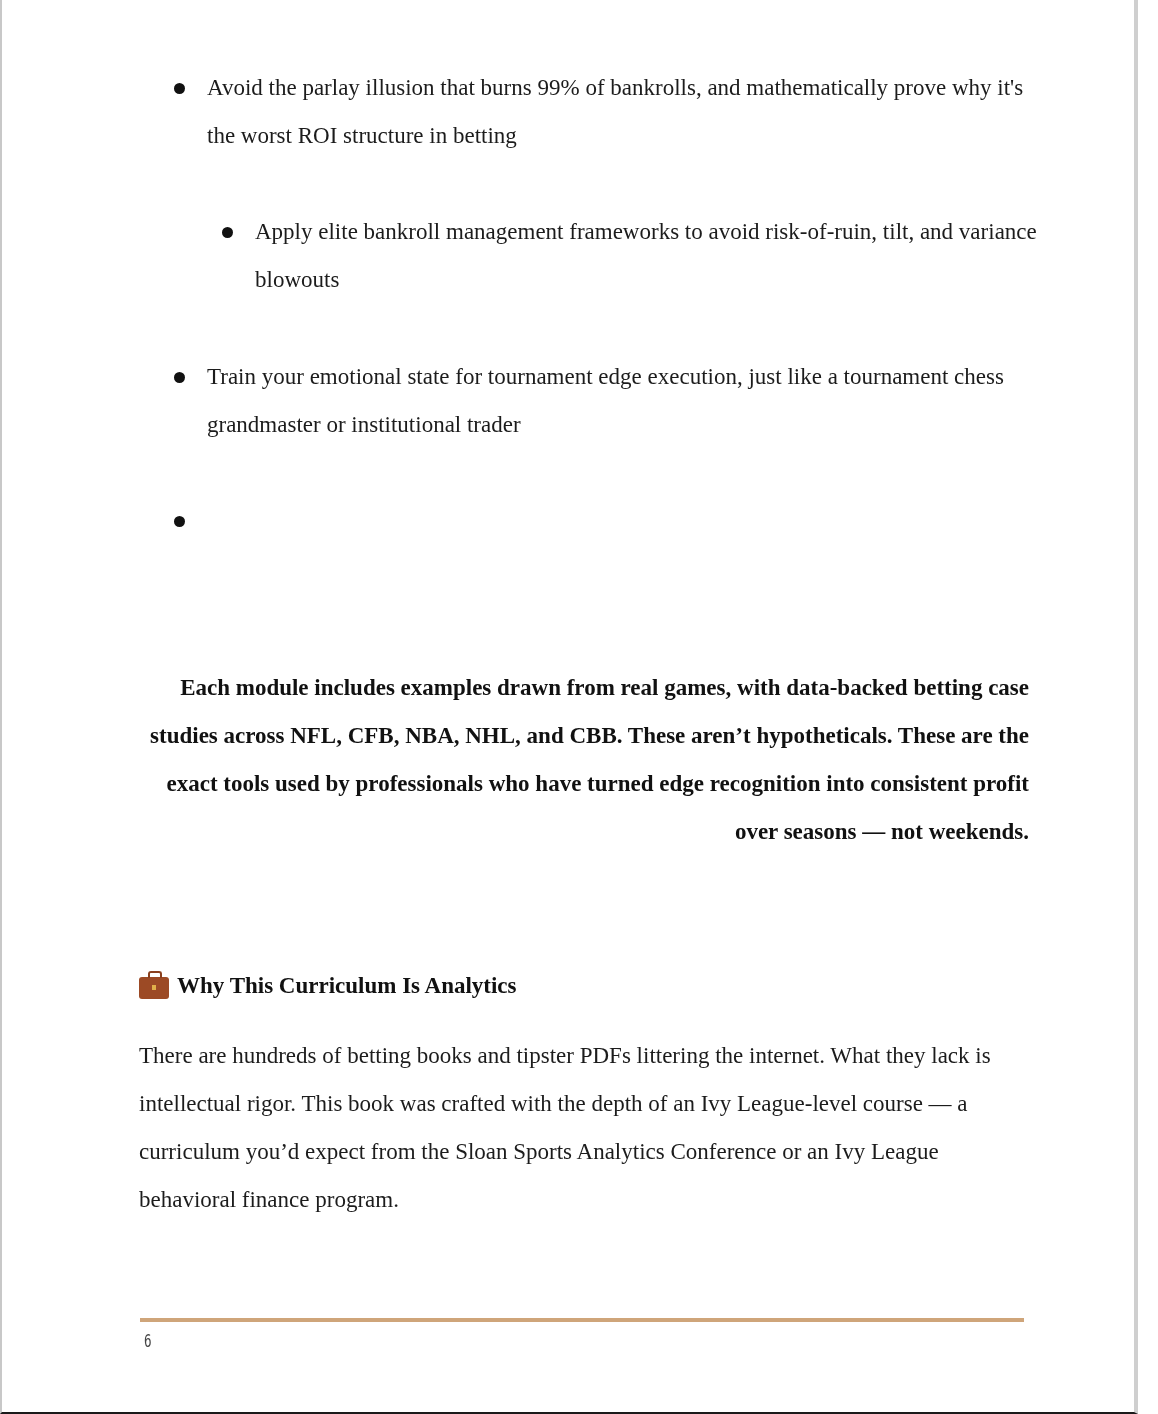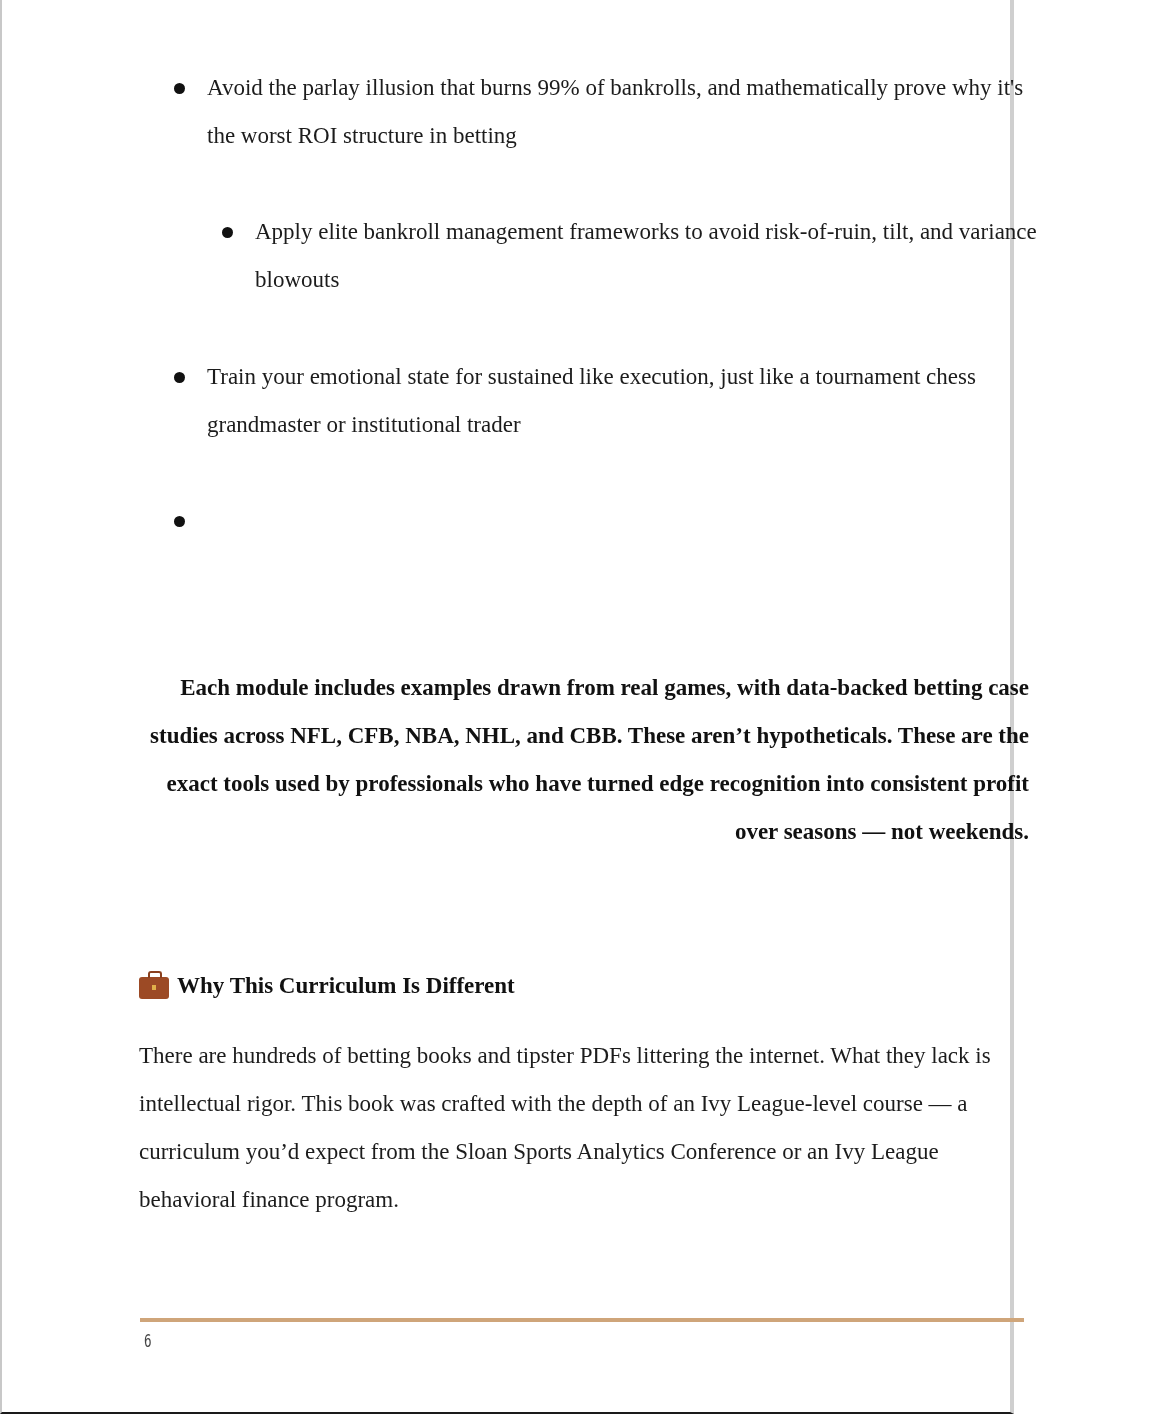--- a/index.html
+++ b/index.html
@@ -1,18 +1,18 @@
 <!DOCTYPE html>
 <html><head>
 <meta charset="utf-8">
 <style>
   html, body { margin: 0; padding: 0; background: #ffffff; }
   body { width: 1158px; height: 1414px; position: relative; overflow: hidden; }
   .page {
-    position: absolute; left: 0; top: 0; width: 1014px; height: 1414px;
+    position: absolute; left: 0; top: 0; width: 1138px; height: 1414px;
     background: #ffffff; box-sizing: border-box;
     border-left: 2px solid #c8c8c8; border-right: 4px solid #cfcfcf;
     border-bottom: 2px solid #1a1a1a;
     font-family: "Liberation Serif", "DejaVu Serif", serif;
     color: #1c1c1c;
   }
   .bullets { position: absolute; left: 0; top: 0; width: 100%; margin: 0; padding: 0; list-style: none; }
   .bullet {
     position: absolute; left: 205px; width: 820px;
     font-size: 23px; line-height: 48px;
@@ -65,32 +65,32 @@
     <li class="bullet" style="top:64px;">
       <span class="dot"></span>
       <span>Avoid the parlay illusion that burns 99% of bankrolls, and mathematically prove why it's the worst ROI structure in betting</span>
     </li>
     <li class="bullet" style="top:208px;margin-left:48px;">
       <span class="dot"></span>
       <span>Apply elite bankroll management frameworks to avoid risk-of-ruin, tilt, and variance blowouts</span>
     </li>
     <li class="bullet" style="top:353px;">
       <span class="dot"></span>
-      <span>Train your emotional state for sustained like execution, just like a tournament chess grandmaster or institutional trader</span>
+      <span>Train your emotional state for tournament edge execution, just like a tournament chess grandmaster or institutional trader</span>
     </li>
     <li class="bullet" style="top:497px;">
       <span class="dot"></span>
     </li>
   </ul>
 
   <p class="bold-para" style="margin:0;">Each module includes examples drawn from real games, with data-backed betting case studies across NFL, CFB, NBA, NHL, and CBB. These aren’t hypotheticals. These are the exact tools used by professionals who have turned edge recognition into consistent profit over seasons — not weekends.</p>
 
   <div class="heading">
     <span class="briefcase"></span>
-    <span>Why This Curriculum Is Different</span>
+    <span>Why This Curriculum Is Analytics</span>
   </div>
 
   <p class="body-para" style="margin:0;">There are hundreds of betting books and tipster PDFs littering the internet. What they lack is intellectual rigor. This book was crafted with the depth of an Ivy League-level course — a curriculum you’d expect from the Sloan Sports Analytics Conference or an Ivy League behavioral finance program.</p>
 
   <div class="footer-rule"></div>
   <div class="page-number">6</div>
 
 </div>
 
 </body></html>

